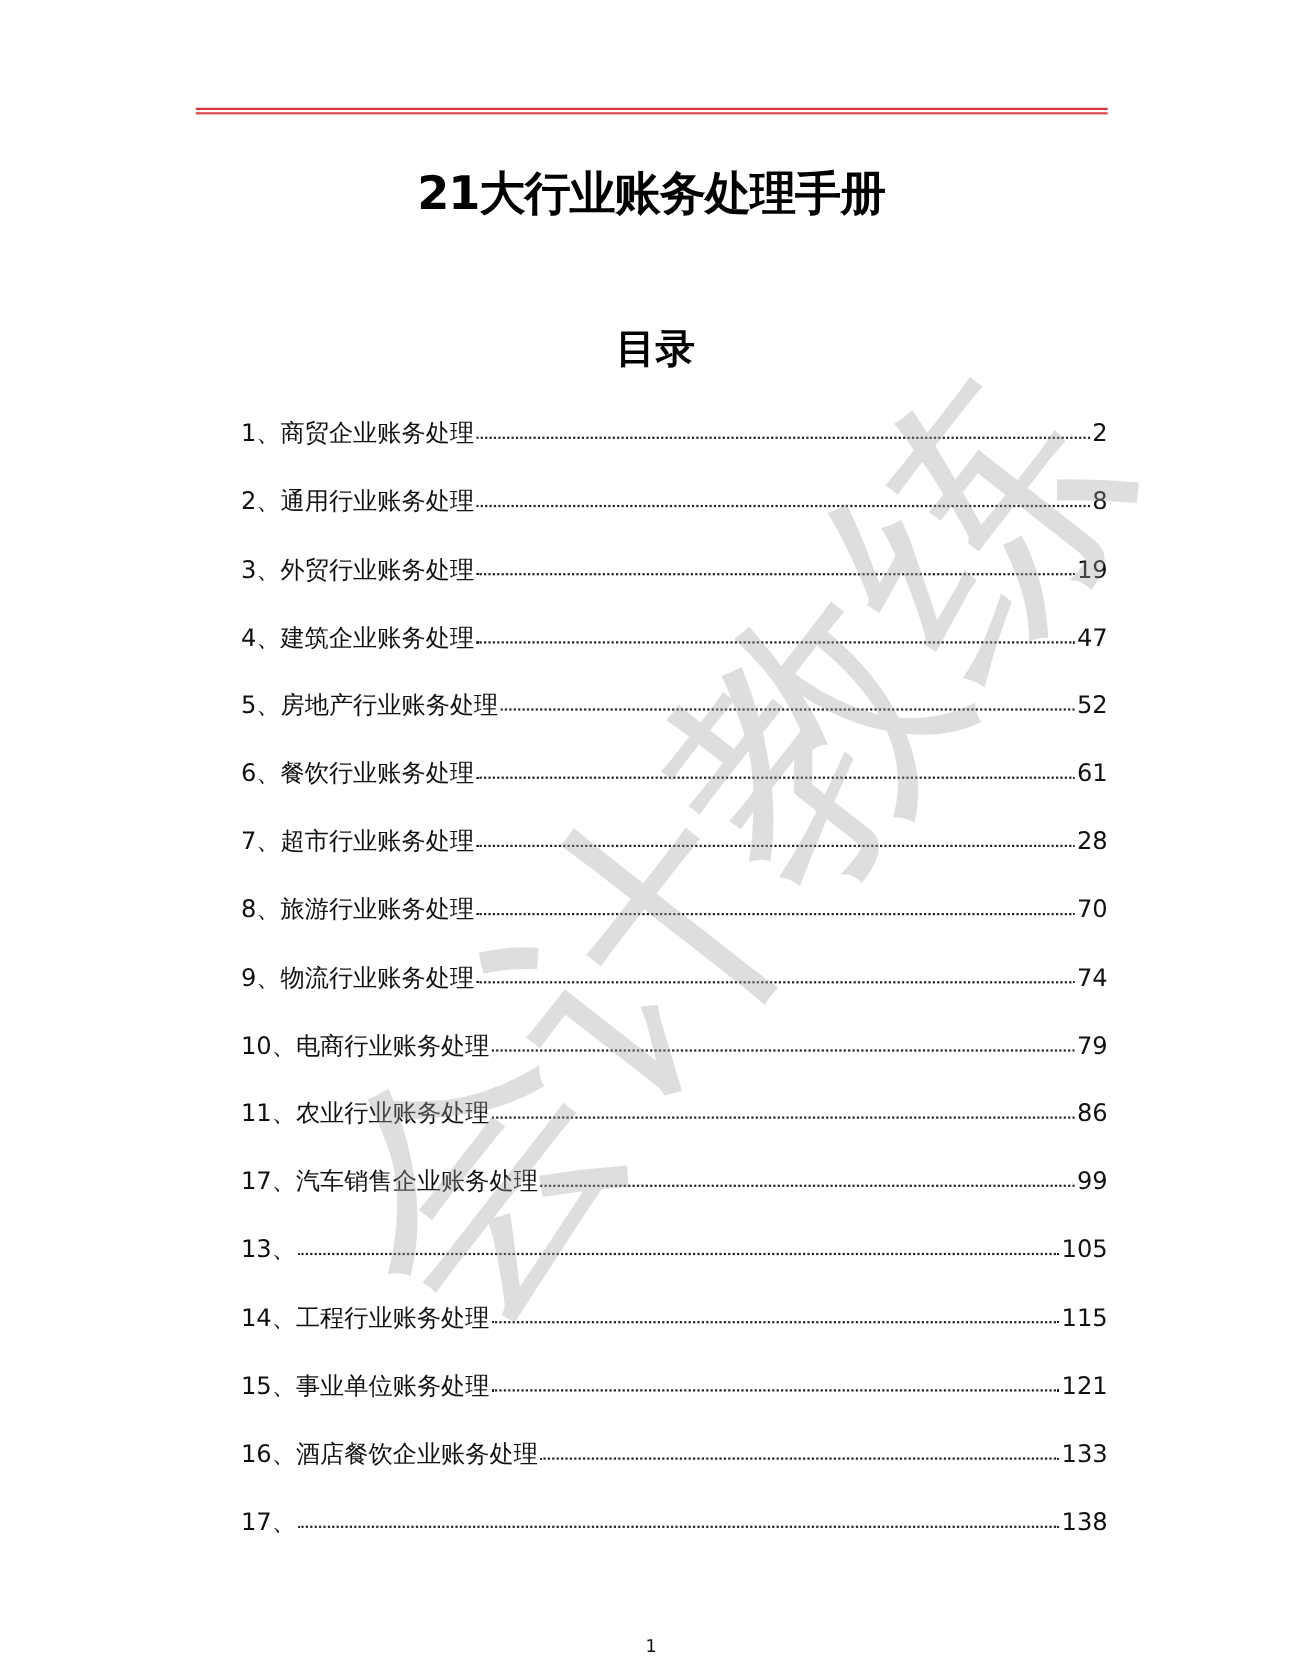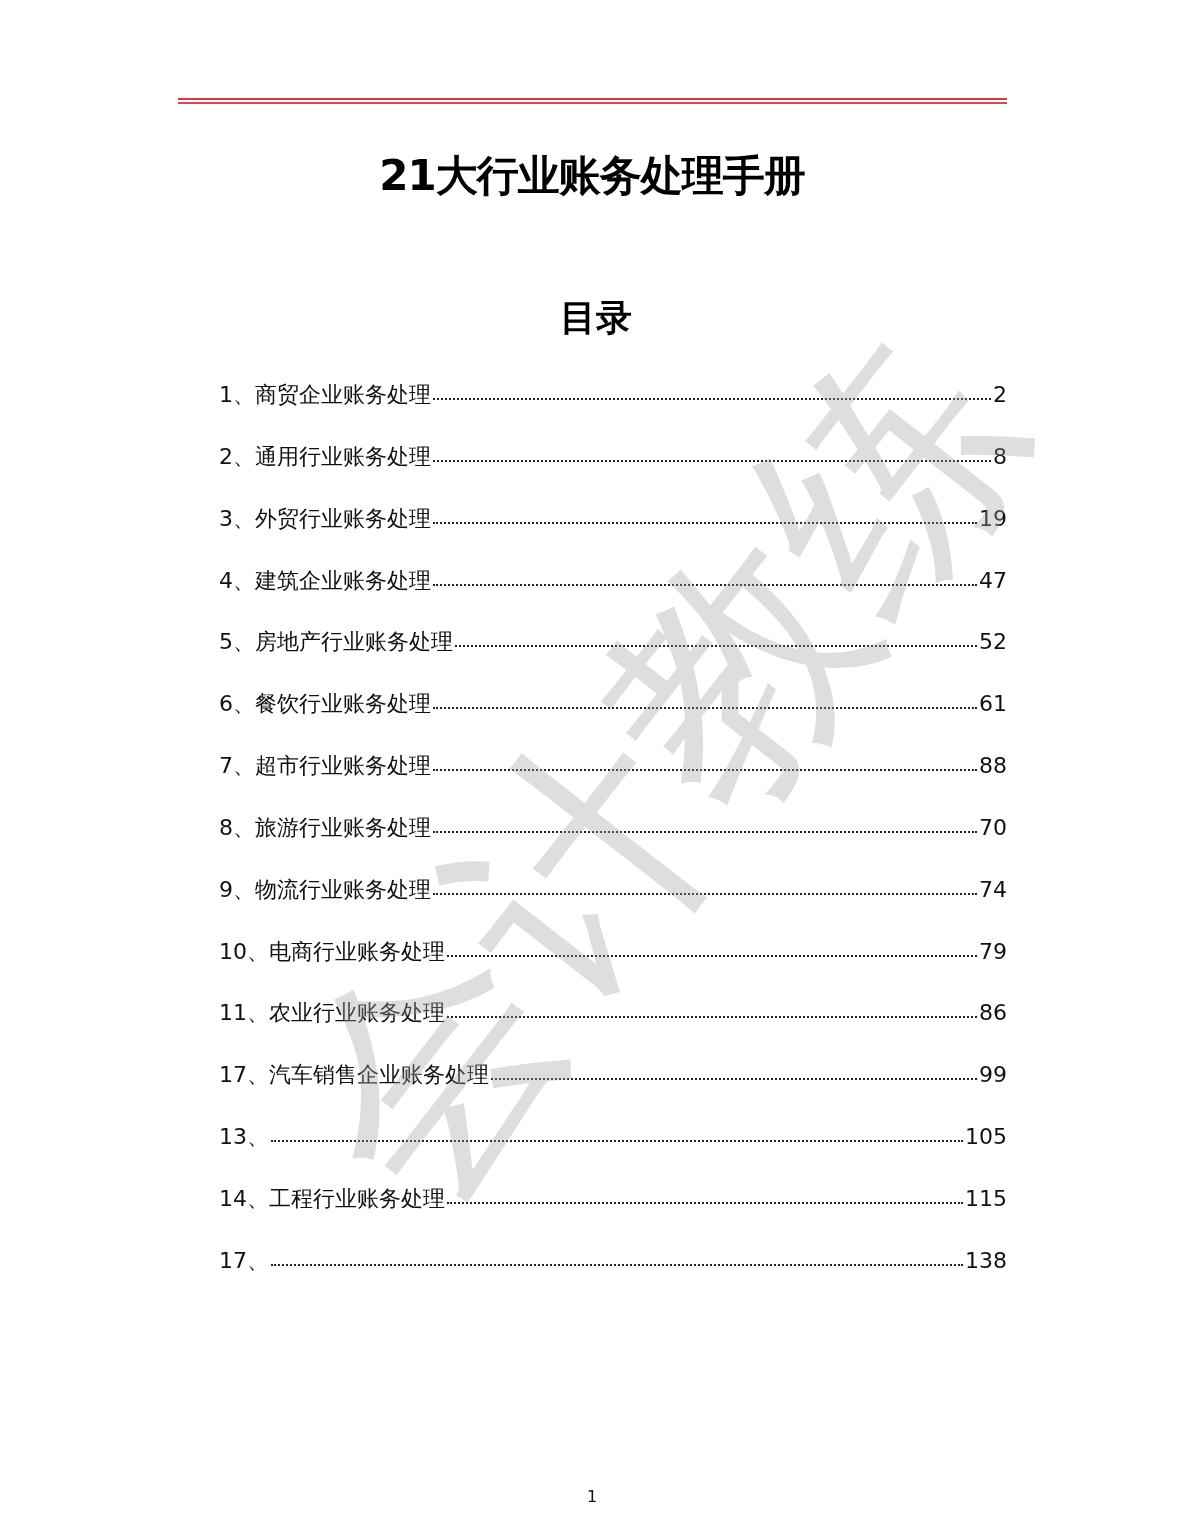--- a/index.html
+++ b/index.html
@@ -168,21 +168,21 @@
   <li class="toc-item">
     <span class="toc-num">6、</span>
     <span class="toc-title">餐饮行业账务处理</span>
     <span class="toc-leader"></span>
     <span class="toc-page">61</span>
   </li>
   <li class="toc-item">
     <span class="toc-num">7、</span>
     <span class="toc-title">超市行业账务处理</span>
     <span class="toc-leader"></span>
-    <span class="toc-page">88</span>
+    <span class="toc-page">28</span>
   </li>
   <li class="toc-item">
     <span class="toc-num">8、</span>
     <span class="toc-title">旅游行业账务处理</span>
     <span class="toc-leader"></span>
     <span class="toc-page">70</span>
   </li>
   <li class="toc-item">
     <span class="toc-num">9、</span>
     <span class="toc-title">物流行业账务处理</span>
@@ -212,20 +212,32 @@
     <span class="toc-leader"></span>
     <span class="toc-page">105</span>
   </li>
   <li class="toc-item">
     <span class="toc-num">14、</span>
     <span class="toc-title">工程行业账务处理</span>
     <span class="toc-leader"></span>
     <span class="toc-page">115</span>
   </li>
   <li class="toc-item">
+    <span class="toc-num">15、</span>
+    <span class="toc-title">事业单位账务处理</span>
+    <span class="toc-leader"></span>
+    <span class="toc-page">121</span>
+  </li>
+  <li class="toc-item">
+    <span class="toc-num">16、</span>
+    <span class="toc-title">酒店餐饮企业账务处理</span>
+    <span class="toc-leader"></span>
+    <span class="toc-page">133</span>
+  </li>
+  <li class="toc-item">
     <span class="toc-num">17、</span>
     <span class="toc-leader"></span>
     <span class="toc-page">138</span>
   </li>
 </ul>
 
 <div class="watermark">会计教练</div>
 
 <div class="page-number">1</div>
 

